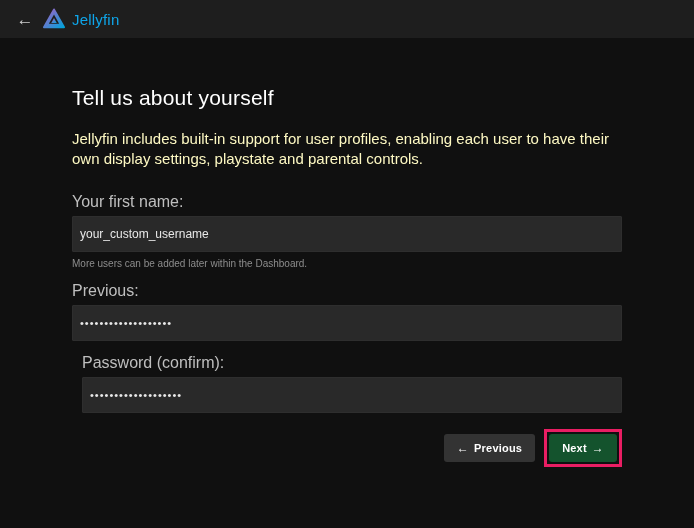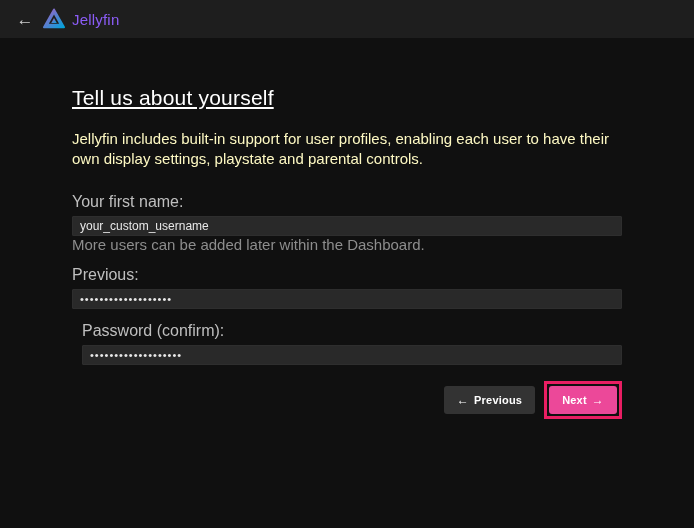--- a/index.html
+++ b/index.html
@@ -33,66 +33,66 @@
   .logo {
     display: flex;
     align-items: center;
     gap: 7px;
     margin-left: 5px;
     cursor: pointer;
   }
   .logo-text {
     font-size: 15px;
     font-weight: 500;
-    color: #8b5cf6;
+    color: #0ea5e9;
     letter-spacing: 0.2px;
   }
   
   .content {
     padding: 48px 72px 0 72px;
   }
   .page-title {
     margin: 0;
     font-size: 21px;
     font-weight: 500;
     color: #ffffff;
     letter-spacing: 0.2px;
-    text-decoration: underline;
   }
   .page-desc {
     margin: 19px 0 0 0;
     font-size: 15px;
     line-height: 1.35;
     color: #fef9c3;
   }
   form { margin-top: 23px; }
   .field { margin-bottom: 13px; }
   .field-label {
     display: block;
     font-size: 16px;
     color: #bfbfbf;
     margin-bottom: 5px;
   }
   .text-input {
     display: block;
     width: 100%;
-    height: 20px;
+    height: 36px;
     background: #292929;
     border: 1px solid #2e2e2e;
     border-radius: 1px;
     color: #e8e8e8;
     font-size: 12px;
     padding: 0 7px;
     font-family: "Liberation Sans", sans-serif;
     outline: none;
   }
   .text-input.masked { letter-spacing: 1px; font-size: 11px; }
   .helper {
-    font-size: 15px;
+    font-size: 10px;
     color: #8d8d8d;
+    margin-top: 6px;
   }
   
   .buttons-row {
     display: flex;
     justify-content: flex-end;
     align-items: center;
     gap: 9px;
     margin-top: 16px;
   }
   .btn {
@@ -104,21 +104,21 @@
     border-radius: 3px;
     height: 28px;
     padding: 0 13px;
     display: inline-flex;
     align-items: center;
     gap: 5px;
     cursor: pointer;
     letter-spacing: 0.2px;
   }
   .btn-prev { background: #333333; }
-  .btn-next { background: #ec4899; }
+  .btn-next { background: #14532d; }
   .btn .arrow { font-size: 12px; font-weight: bold; }
   .annotation-highlight {
     border: 3px solid #e91e63;
     padding: 2px;
     display: inline-flex;
   }
 </style>
 </head>
 <body>
 

